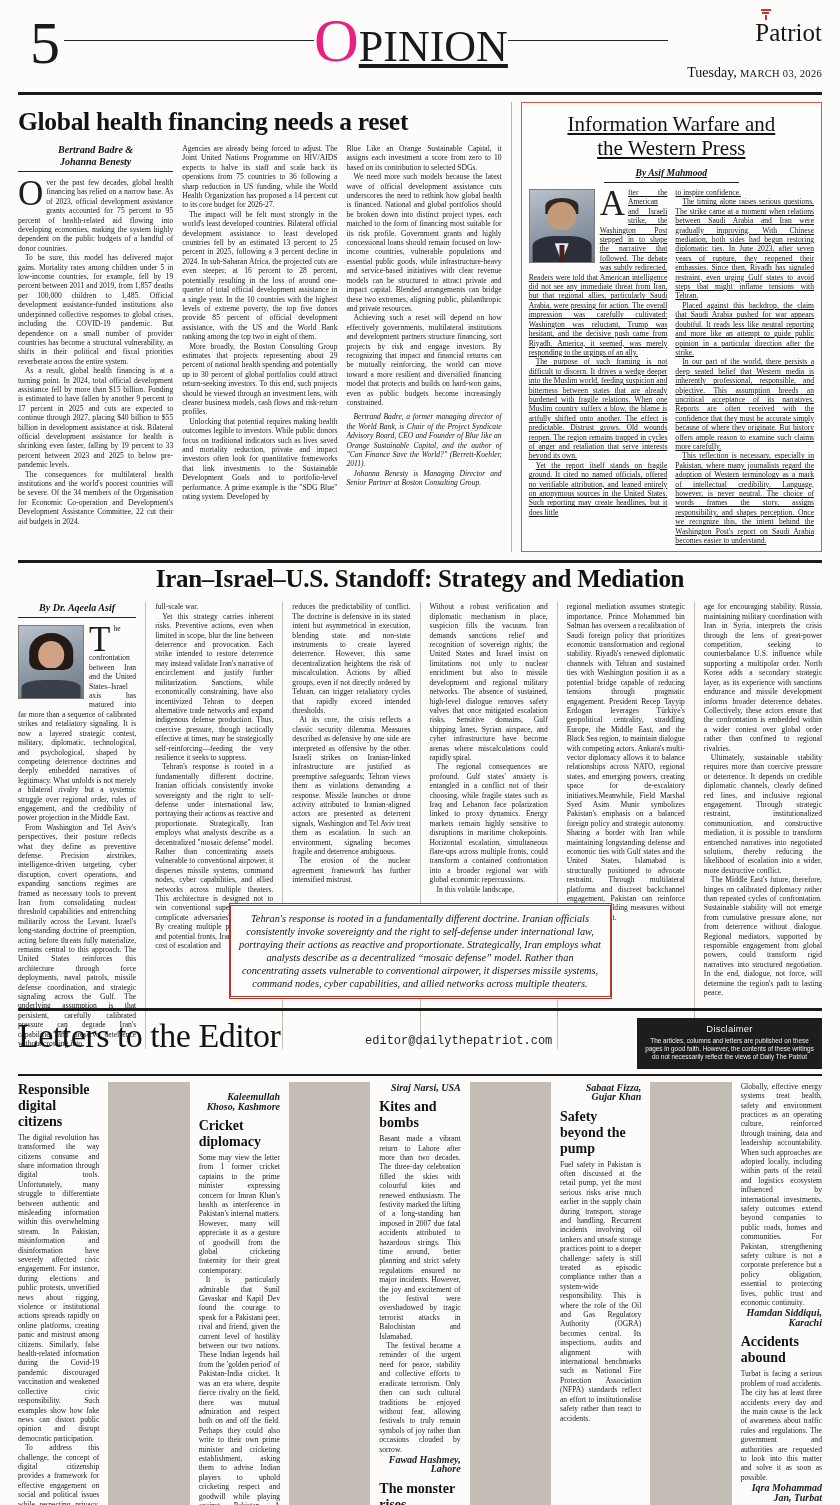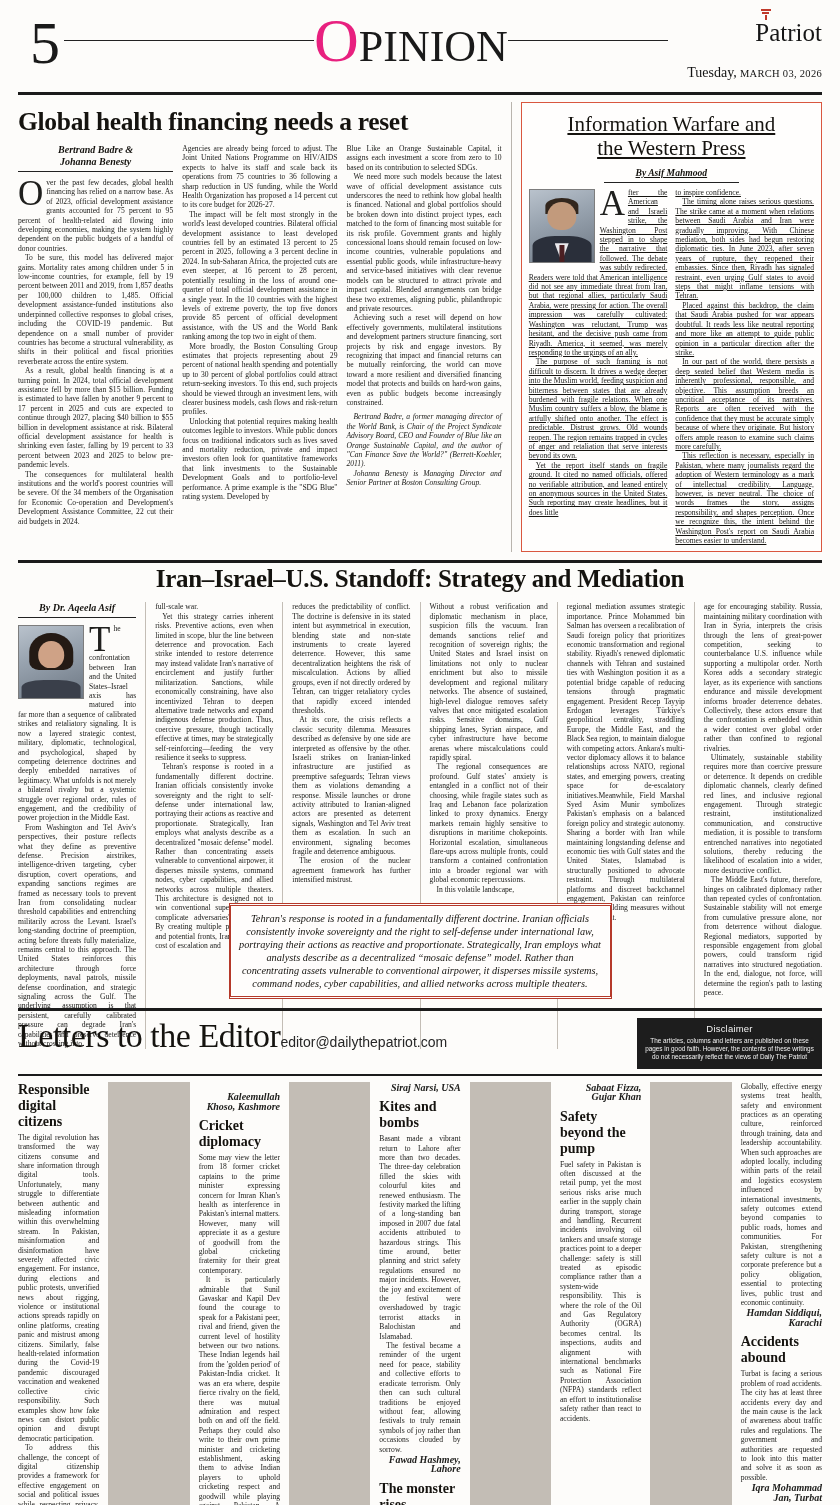--- a/index.html
+++ b/index.html
@@ -27,21 +27,21 @@
   }
   .rule-left{
     flex:0 0 auto;width:250px;height:1px;background:#222;margin-top:22px;margin-left:6px;
   }
   .opinion-wrap{position:relative;margin-top:-4px;}
   .opinion{
     font-size:52px;line-height:52px;font-weight:400;letter-spacing:0px;
     font-family:"Liberation Serif", serif;color:#1a1a1a;white-space:nowrap;
   }
   .opinion .o{color:#e8207f;font-size:62px;line-height:52px;}
-  .opinion .rest{font-size:44px;}
+  .opinion .rest{font-size:44px;text-decoration:underline;}
   .rule-right{flex:1 1 auto;height:1px;background:#222;margin-top:22px;margin-right:4px;}
   .brandcol{width:150px;text-align:right;padding-top:2px;position:relative;}
   .brand{
     font-size:25px;line-height:25px;font-family:"Liberation Serif", serif;
     font-weight:400;color:#161616;position:relative;display:inline-block;
   }
   .brand .tick{
     position:absolute;top:-11px;left:6px;width:10px;height:10px;
   }
   .brand .tick i{display:block;background:#c0392b;}
@@ -146,22 +146,22 @@
   .pq-holder{width:383px;margin:0 auto;}
 
   
   .letters{margin-top:9px;border-top:3px solid #1b1b1b;padding-top:7px;position:relative;}
   .letters-head{display:flex;align-items:flex-start;}
   .letters-title{
     font-size:34px;line-height:36px;font-weight:400;letter-spacing:-0.5px;
     font-family:"Liberation Serif", serif;
   }
   .letters-mail{
-    flex:1;text-align:left;font-size:14px;padding-top:16px;
-    font-family:Liberation Sans, sans-serif;color:#262626;
+    flex:1;text-align:center;font-size:12px;padding-top:16px;
+    font-family:Liberation Mono, monospace;color:#262626;
   }
   .disclaimer{
     width:185px;background:#1d1d1d;color:#f2f2f2;padding:5px 8px 7px 8px;
     box-sizing:border-box;font-family:"Liberation Sans", sans-serif;
   }
   .disclaimer h4{margin:0 0 3px 0;font-size:9.5px;font-weight:400;text-align:center;letter-spacing:.2px;}
   .disclaimer p{margin:0;font-size:6.4px;line-height:8.4px;text-align:center;}
   .letters-rule{height:2px;background:#1b1b1b;margin:5px 0 6px 0;}
   .lcols{display:flex;gap:9px;}
   .lcols > div{flex:1;}
@@ -363,21 +363,21 @@
       <div class="vsep"></div>
       <div>
         <div class="col-text">
           <p class="first" style="visibility:hidden">.</p>
         </div>
         <div class="col-text">
           <span class="sig">Kaleemullah Khoso, Kashmore</span>
         </div>
         <div class="lhead sp">Cricket diplomacy</div>
         <div class="col-text">
-          <p class="first">Some may view the letter from 18 former cricket captains to the prime minister expressing concern for Imran Khan's health as interference in Pakistan's internal matters. However, many will appreciate it as a gesture of goodwill from the global cricketing fraternity for their great contemporary.</p>
+          <p class="first">Some may view the letter from 1 former cricket captains to the prime minister expressing concern for Imran Khan's health as interference in Pakistan's internal matters. However, many will appreciate it as a gesture of goodwill from the global cricketing fraternity for their great contemporary.</p>
           <p>It is particularly admirable that Sunil Gavaskar and Kapil Dev found the courage to speak for a Pakistani peer, rival and friend, given the current level of hostility between our two nations. These Indian legends hail from the 'golden period' of Pakistan-India cricket. It was an era where, despite fierce rivalry on the field, there was mutual admiration and respect both on and off the field. Perhaps they could also write to their own prime minister and cricketing establishment, asking them to advise Indian players to uphold cricketing respect and goodwill while playing against Pakistan, A handshake and a smile would be welcome.</p>
         </div>
       </div>
       <div class="vsep"></div>
       <div>
         <div class="col-text">
           <span class="sig">Siraj Narsi, USA</span>
         </div>
         <div class="lhead sp">Kites and bombs</div>
         <div class="col-text">

